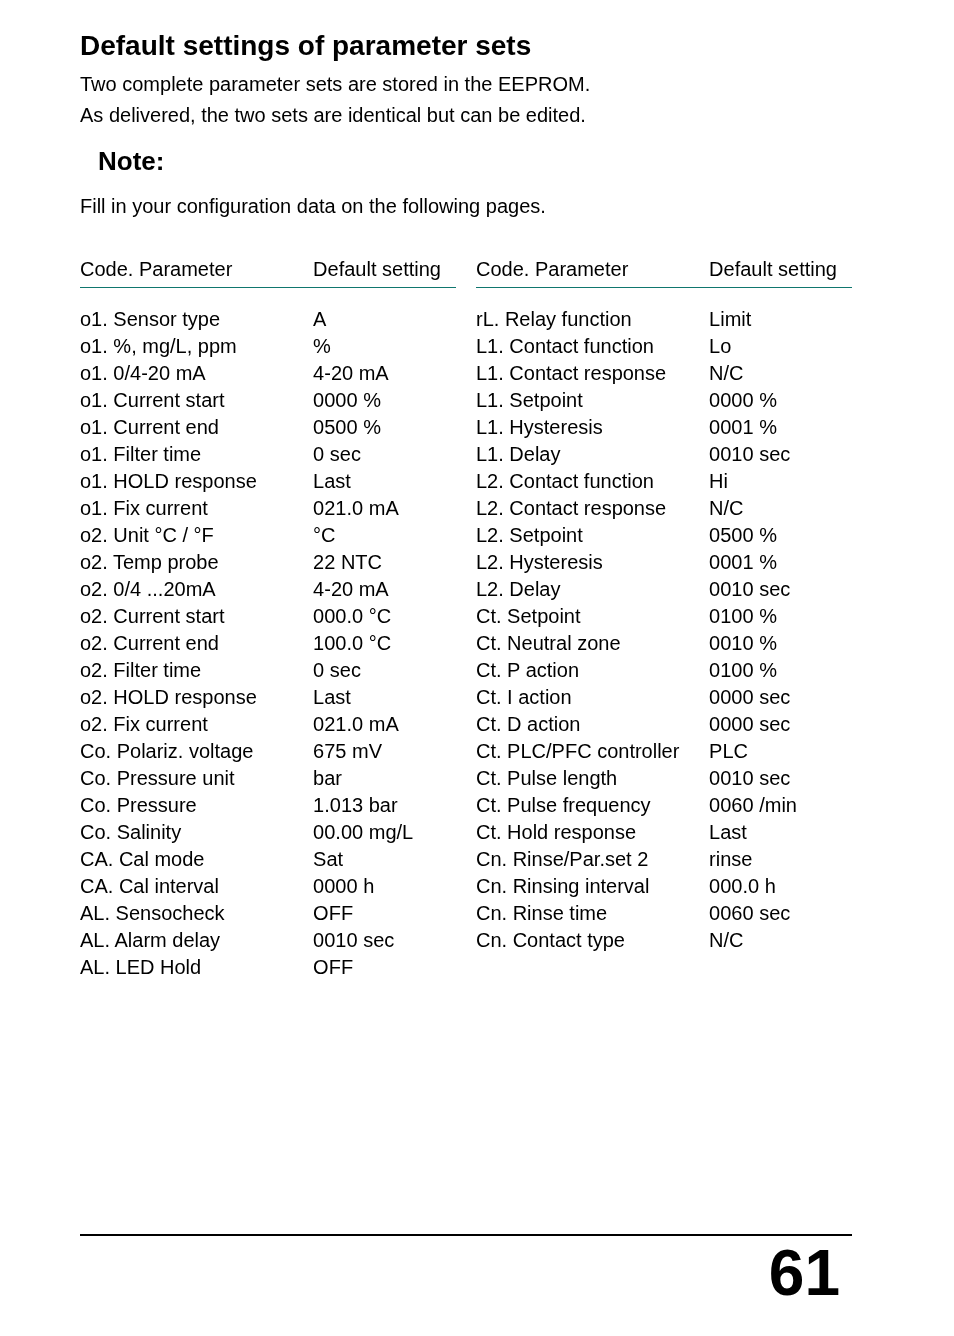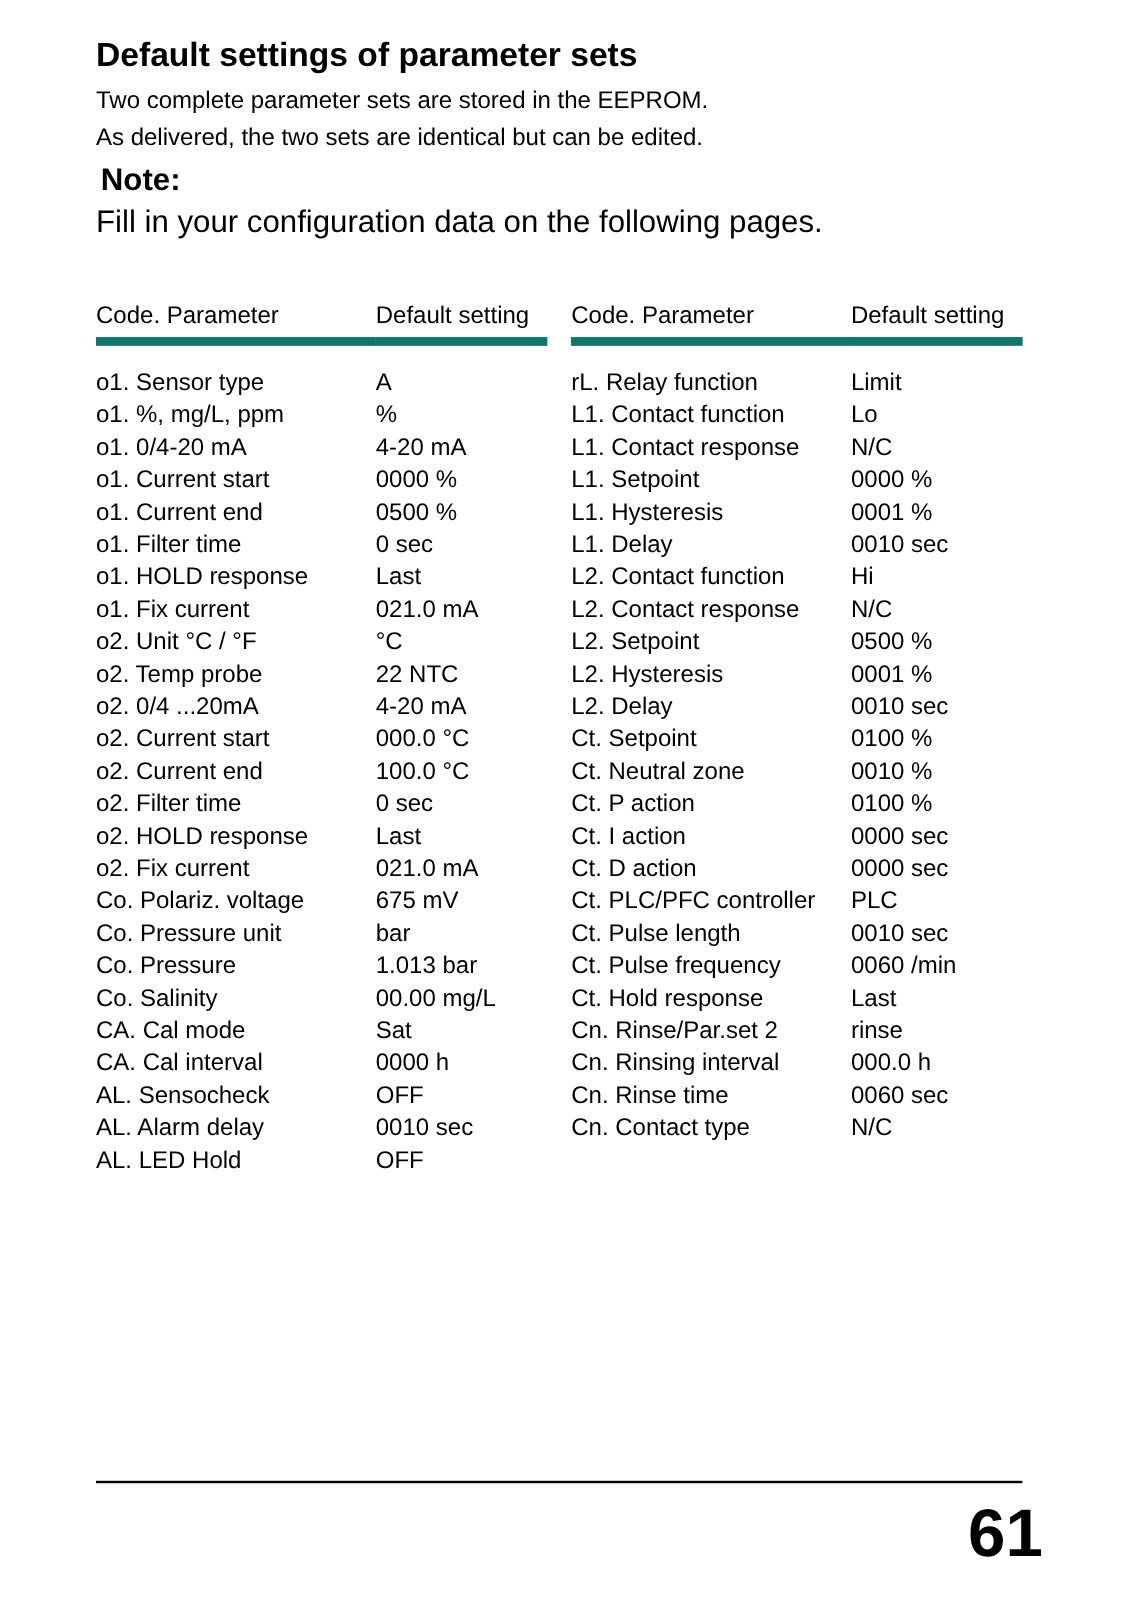--- a/index.html
+++ b/index.html
@@ -22,25 +22,25 @@
     margin: 0 0 10px 0;
   }
   .intro {
     font-size: 20px;
     line-height: 1.25;
     margin: 0 0 6px 0;
   }
   .note-label {
     font-size: 26px;
     font-weight: 700;
-    margin: 4px;
+    margin: 18px;
   }
   .note-text {
-    font-size: 26px;
-    margin: 0 0 52px 0;
+    font-size: 20px;
+    margin: 0 0 40px 0;
   }
   .tables {
     display: flex;
     gap: 20px;
     font-size: 20px;
   }
   .col {
     flex: 1;
   }
   table {
@@ -48,43 +48,43 @@
     border-collapse: collapse;
     table-layout: fixed;
   }
   col.param { width: 62%; }
   col.def { width: 38%; }
   th {
     text-align: left;
     font-weight: 400;
     font-size: 20px;
     padding: 0 0 6px 0;
-    border-bottom: 7px solid #0f766e;
+    border-bottom: 1px solid #0f766e;
   }
   td {
     padding: 2px 0;
     vertical-align: top;
     white-space: nowrap;
     overflow: hidden;
   }
   tbody tr:first-child td {
     padding-top: 20px;
   }
   .footer-line {
     position: absolute;
     left: 80px;
     right: 60px;
     bottom: 100px;
     border-top: 2px solid #000;
   }
   .page-number {
     position: absolute;
-    right: 43px;
+    right: 72px;
     bottom: 26px;
-    font-size: 56px;
+    font-size: 64px;
     font-weight: 700;
   }
 </style>
 </head>
 <body>
 
 <div class="page">
 
   <h1 class="title">Default settings of parameter sets</h1>
 

